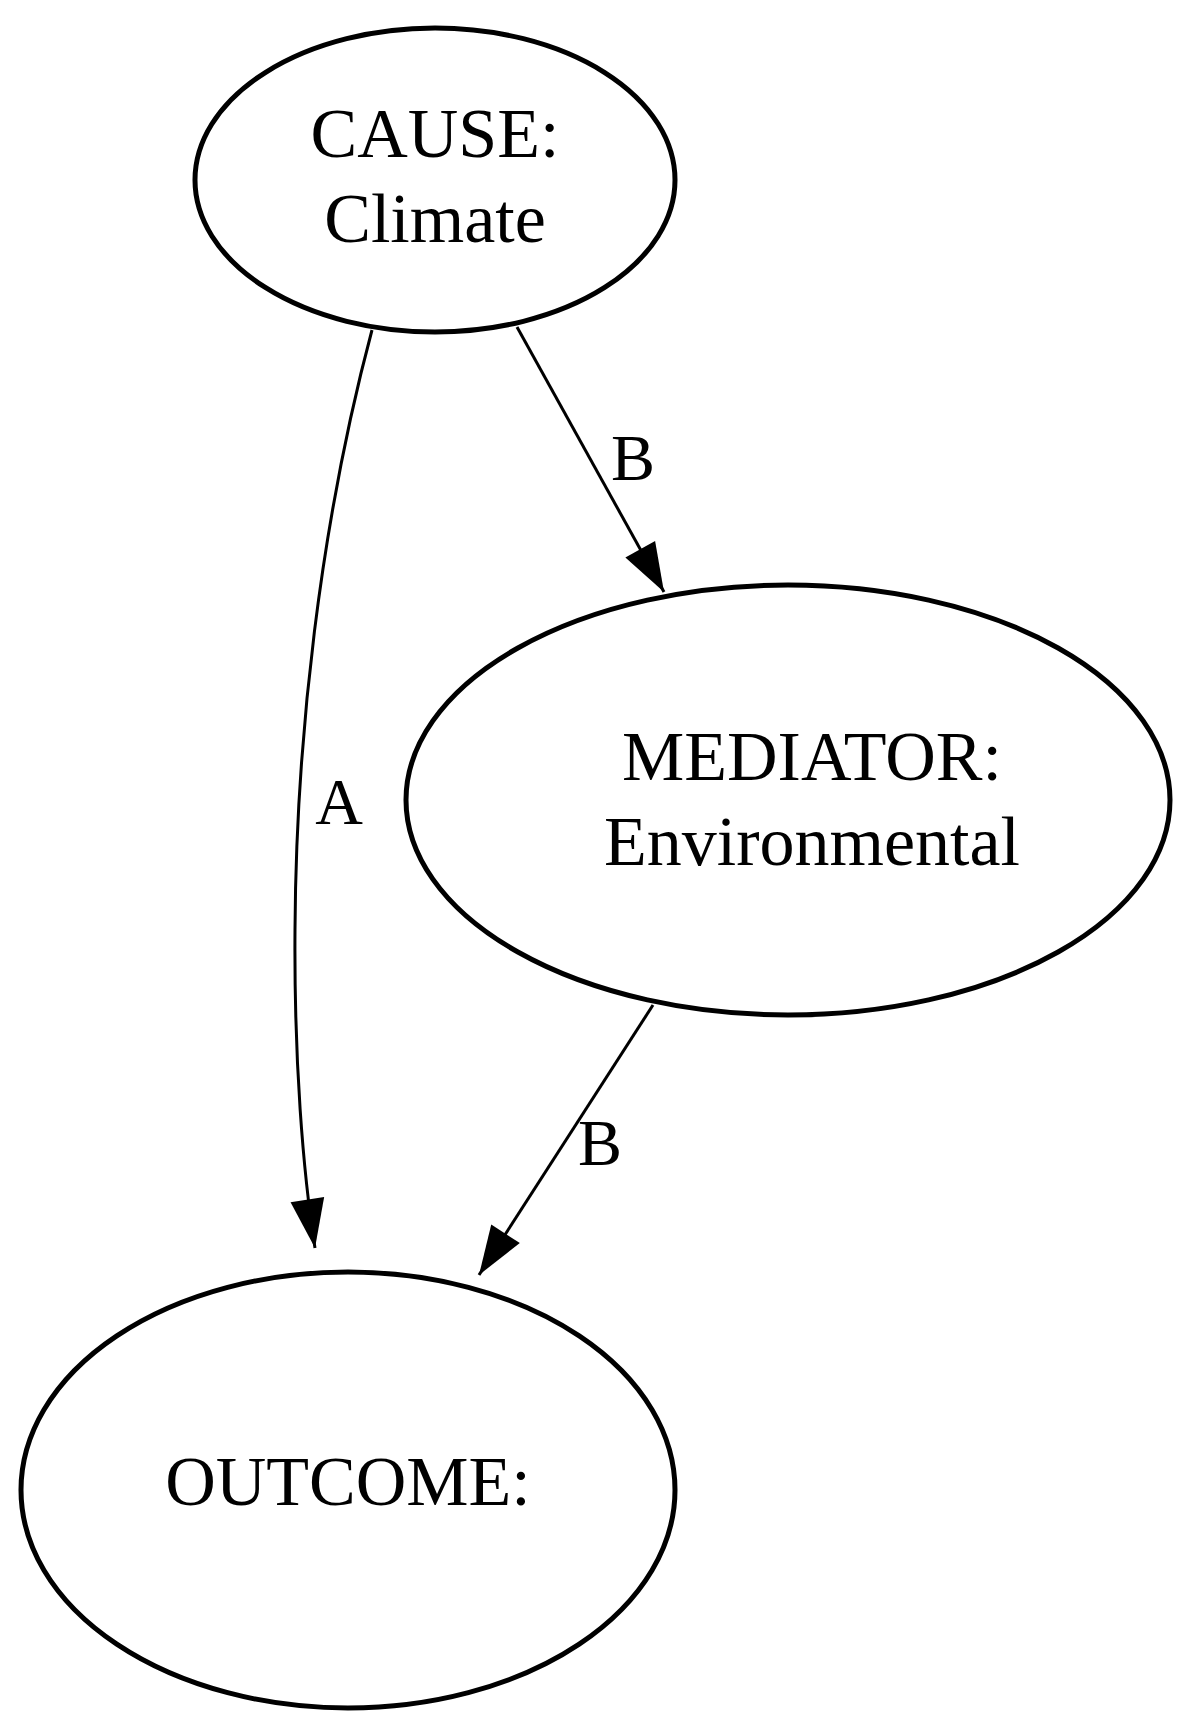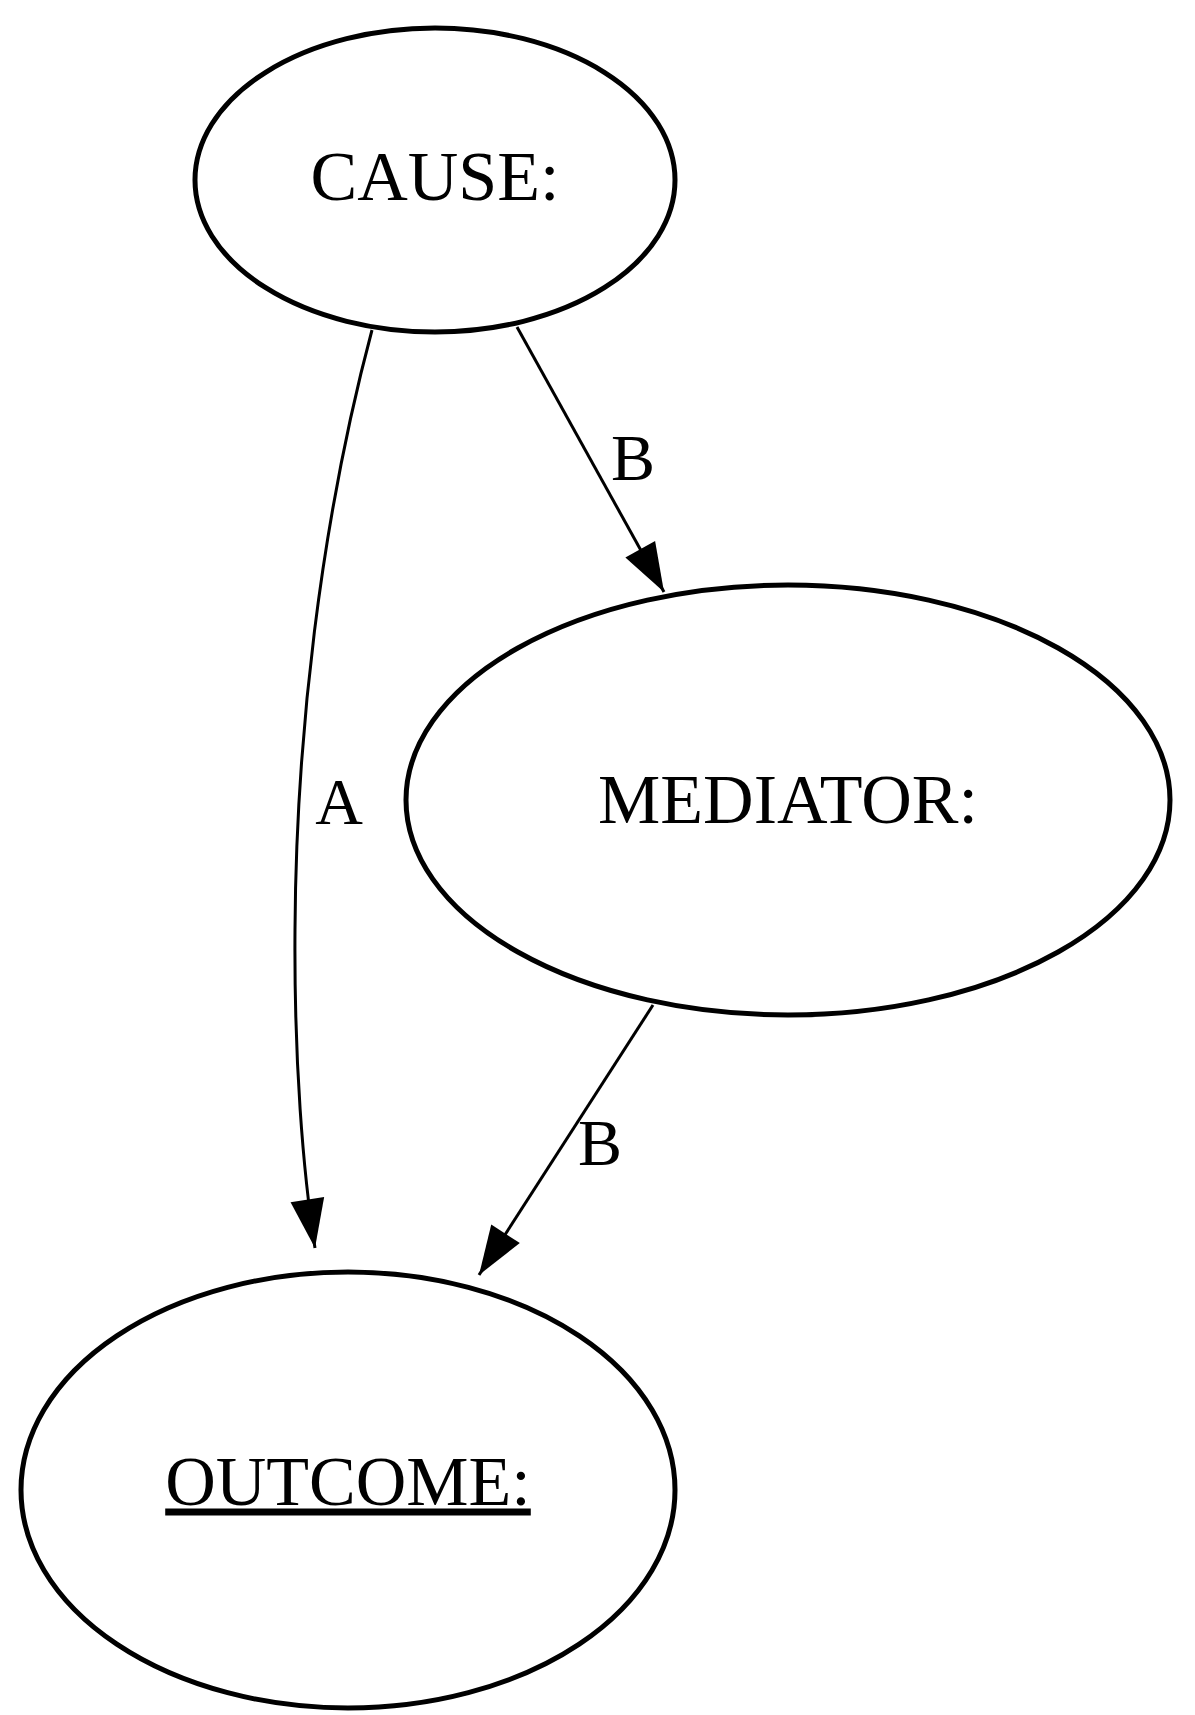--- a/index.html
+++ b/index.html
@@ -25,22 +25,22 @@
     transform: translate(-50%, -50%);
     text-align: center;
     white-space: nowrap;
     color: var(--text);
   }
   .node-label { font-size: 70px; line-height: 85px; }
   .edge-label { font-size: 66px; line-height: 66px; }
   .node-label span { display: block; }
   
   .label-cause    { left: 435px; top: 176px; }
-  .label-mediator { left: 788px; top: 799px; }
-  .label-outcome  { left: 348px; top: 1481px; text-decoration: underline; }
+  .label-mediator { left: 812px; top: 799px; }
+  .label-outcome  { left: 348px; top: 1481px; }
   
   .label-edge-b1 { left: 633px; top: 458px; }
   .label-edge-a  { left: 339px; top: 802px; }
   .label-edge-b2 { left: 600px; top: 1143px; }
 </style>
 </head>
 <body>
 
 <div class="stage">
 
@@ -57,24 +57,26 @@
 
     <path d="M 653 1005 L 479 1275" fill="none" stroke="#000000" stroke-width="3" marker-end="url(#arrowhead)"></path>
 
     <ellipse cx="435" cy="180" rx="240" ry="152" fill="#ffffff" stroke="#000000" stroke-width="5"></ellipse>
     <ellipse cx="788" cy="800" rx="382" ry="215" fill="#ffffff" stroke="#000000" stroke-width="5"></ellipse>
     <ellipse cx="348" cy="1490" rx="327" ry="218" fill="#ffffff" stroke="#000000" stroke-width="5"></ellipse>
   </svg>
 
   <div class="node-label label-cause">
     <span>CAUSE:</span>
+    <span>Climate</span>
   </div>
 
   <div class="node-label label-mediator">
     <span>MEDIATOR:</span>
+    <span>Environmental</span>
   </div>
 
   <div class="node-label label-outcome">
     <span>OUTCOME:</span>
   </div>
 
   <div class="edge-label label-edge-b1">B</div>
   <div class="edge-label label-edge-a">A</div>
   <div class="edge-label label-edge-b2">B</div>
 

